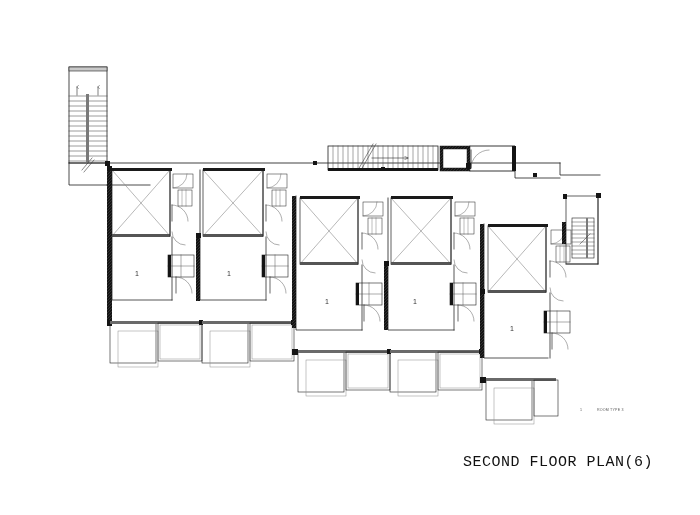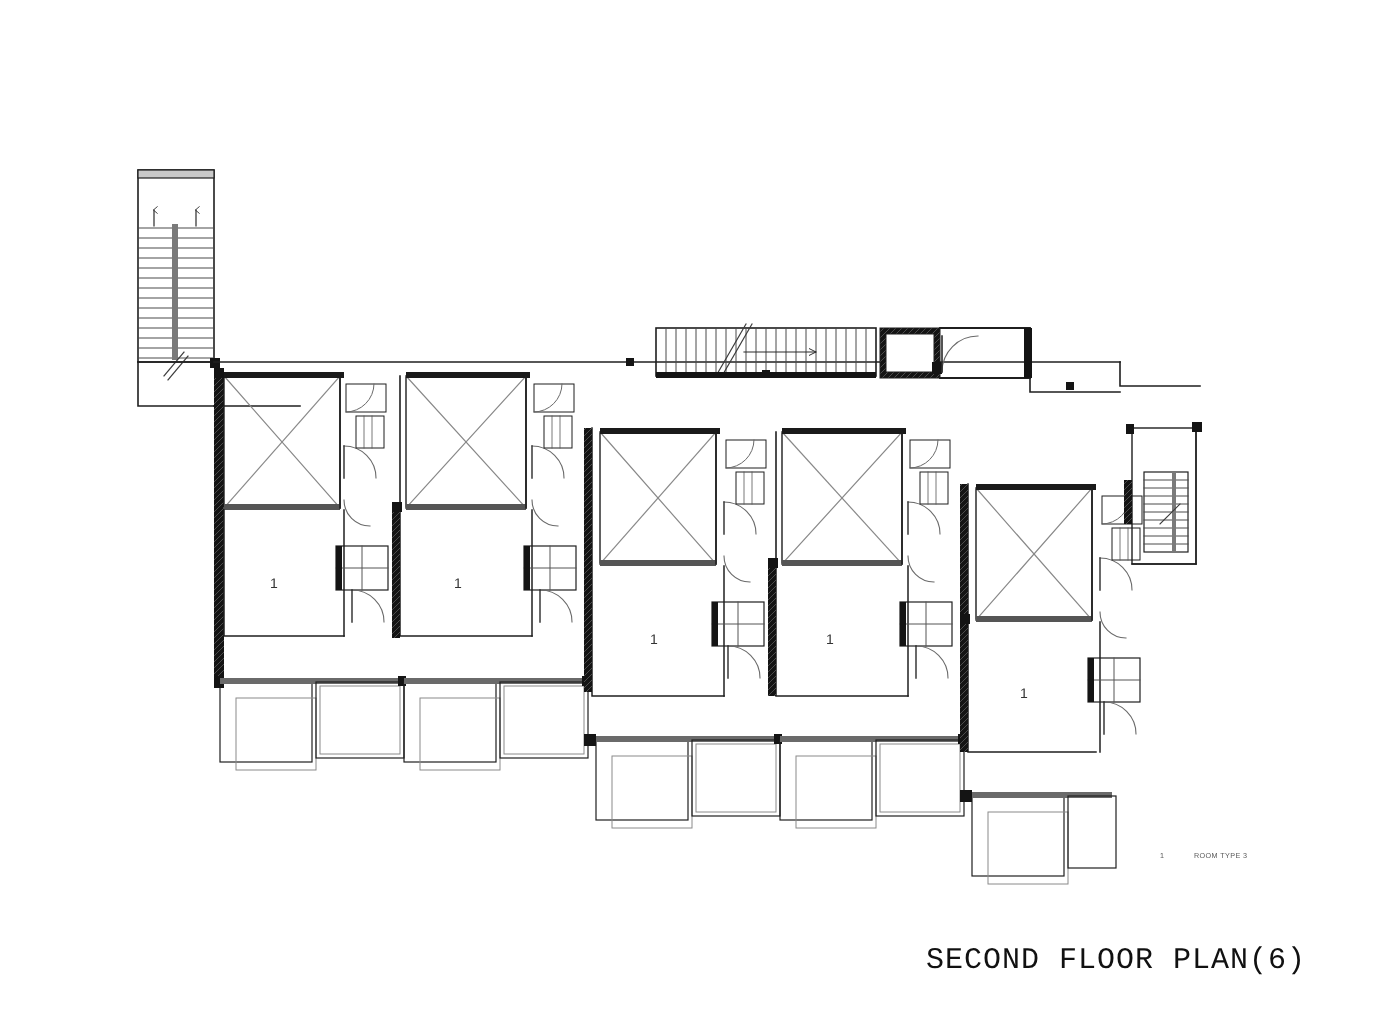--- a/index.html
+++ b/index.html
@@ -1,19 +1,19 @@
 <!DOCTYPE html>
 <html><head>
 <meta charset="utf-8">
 <title>Second Floor Plan</title>
 <style>
   html,body{margin:0;padding:0;background:#ffffff;}
   body{width:700px;height:515px;position:relative;overflow:hidden;
        font-family:"Liberation Sans", sans-serif;}
-  #plan-root{position:absolute;left:0;top:18px;width:700px;height:467px;}
+  #plan-root{position:absolute;left:0;top:0;width:700px;height:467px;}
   svg{display:block;}
   .title-text{font-family:"Liberation Mono","DejaVu Sans Mono",monospace;
               font-size:15px;letter-spacing:0.5px;fill:#111111;}
   .legend-text{font-family:"Liberation Sans",sans-serif;font-size:3.6px;
                fill:#5a5a5a;letter-spacing:0.2px;}
   .room-num{font-family:"Liberation Sans",sans-serif;font-size:7px;
             fill:#333333;text-anchor:middle;}
 </style>
 </head>
 <body>

